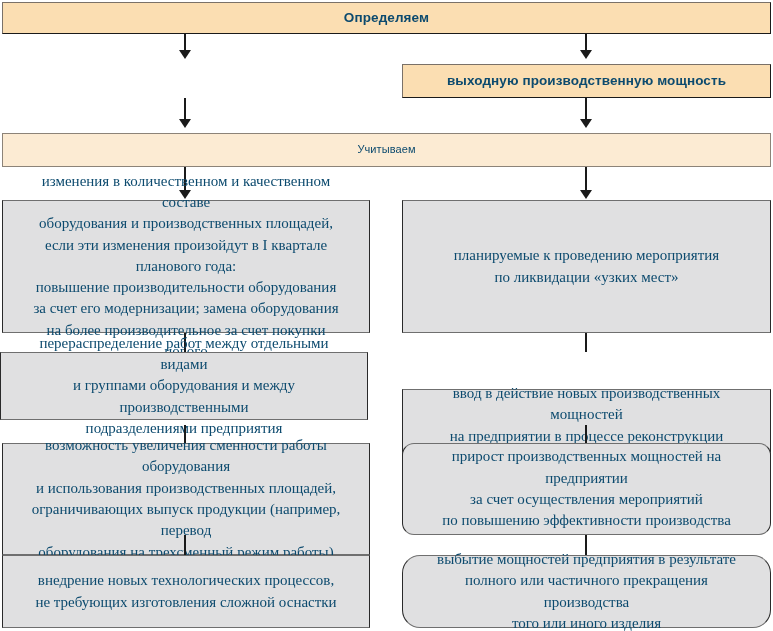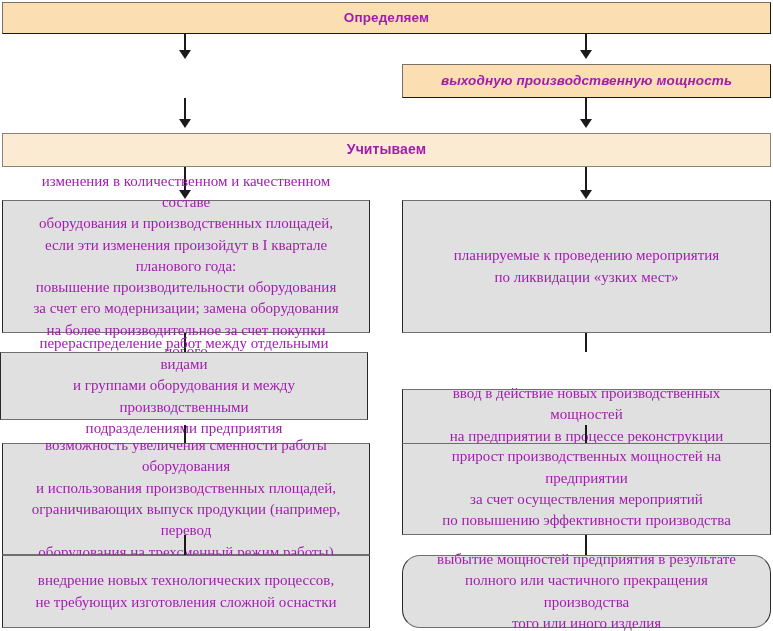--- a/index.html
+++ b/index.html
@@ -20,37 +20,37 @@
 
   
   .box {
     position: absolute;
     box-sizing: border-box;
     display: flex;
     align-items: center;
     justify-content: center;
     text-align: center;
     line-height: 1.42;
-    color: #a21caf;
+    color: #0c4a6e;
     border: 1px solid #1a1a1a;
     border-top-color: #7a7168;
     border-left-color: #7a7168;
     padding: 3px 25px;
   }
 
   .box-header {
     background: #fbdeb2;
     font-weight: bold;
     font-size: 13.5px;
     letter-spacing: 0.1px;
   }
   .box-header-light {
     background: #fcebd3;
-    font-weight: bold;
-    font-size: 14px;
+    font-weight: normal;
+    font-size: 11px;
     letter-spacing: 0.1px;
     border-top-color: #8c8378;
     border-left-color: #8c8378;
     border-right-color: #8c8378;
     border-bottom-color: #8c8378;
   }
   .box-gray {
     background: #e0e0e1;
     font-size: 15px;
     font-weight: normal;
@@ -87,21 +87,21 @@
     <span class="txt">Определяем</span>
   </div>
 
   <div class="vline" style="left:184px; top:34px; height:22px;"></div>
   <div class="arrowhead" style="left:179px; top:50px;"></div>
 
   <div class="vline" style="left:585px; top:34px; height:22px;"></div>
   <div class="arrowhead" style="left:580px; top:50px;"></div>
 
 
-  <div class="box box-header" style="left:402px; top:64px; width:369px; height:34px;font-style:italic;">
+  <div class="box box-header" style="left:402px; top:64px; width:369px; height:34px;">
     <span class="txt">выходную производственную мощность</span>
   </div>
 
   <div class="vline" style="left:184px; top:98px; height:26px;"></div>
   <div class="arrowhead" style="left:179px; top:119px;"></div>
 
   <div class="vline" style="left:585px; top:98px; height:26px;"></div>
   <div class="arrowhead" style="left:580px; top:119px;"></div>
 
   <div class="box box-header-light" style="left:2px; top:133px; width:769px; height:34px;">
@@ -155,21 +155,21 @@
   <div class="vline" style="left:585px; top:333px; height:19px;"></div>
 
   <div class="box box-gray" style="left:402px; top:361px; width:369px; height:73px;margin-top:28px;">
     <span class="txt">ввод в действие новых производственных мощностей
 на предприятии в процессе реконструкции
 и расширения предприятия</span>
   </div>
 
   <div class="vline" style="left:585px; top:425px; height:18px;"></div>
 
-  <div class="box box-gray" style="left:402px; top:443px; width:369px; height:92px;">
+  <div class="box box-gray" style="left:402px; top:443px; width:369px; height:92px;border-radius:12px;">
     <span class="txt">прирост производственных мощностей на предприятии
 за счет осуществления мероприятий
 по повышению эффективности производства</span>
   </div>
 
   <div class="vline" style="left:585px; top:535px; height:20px;"></div>
 
   <div class="box box-gray" style="left:402px; top:555px; width:369px; height:73px;border-radius:18px;">
     <span class="txt">выбытие мощностей предприятия в результате
 полного или частичного прекращения производства

